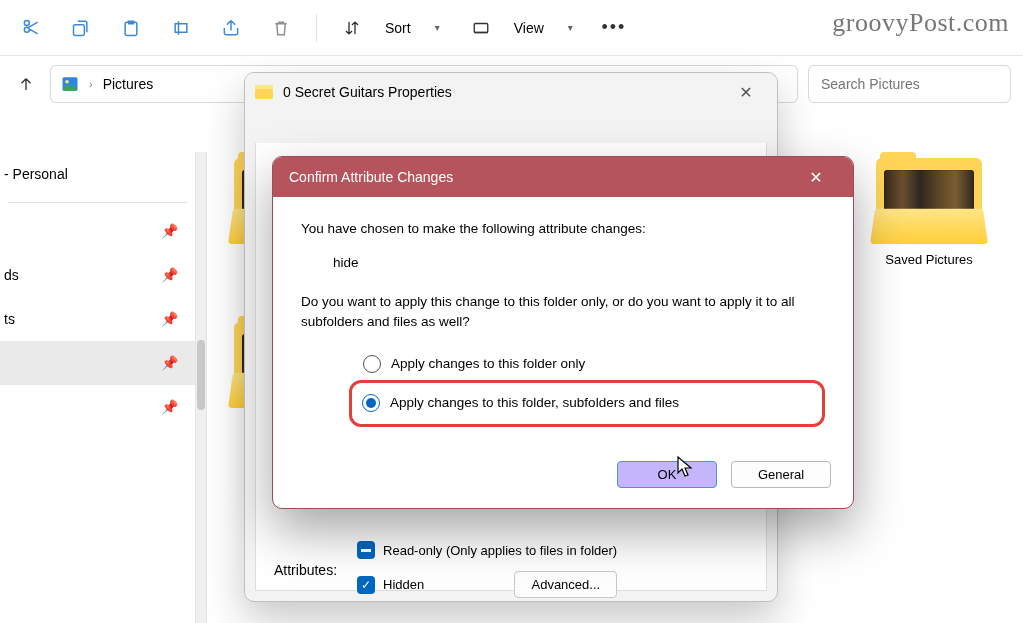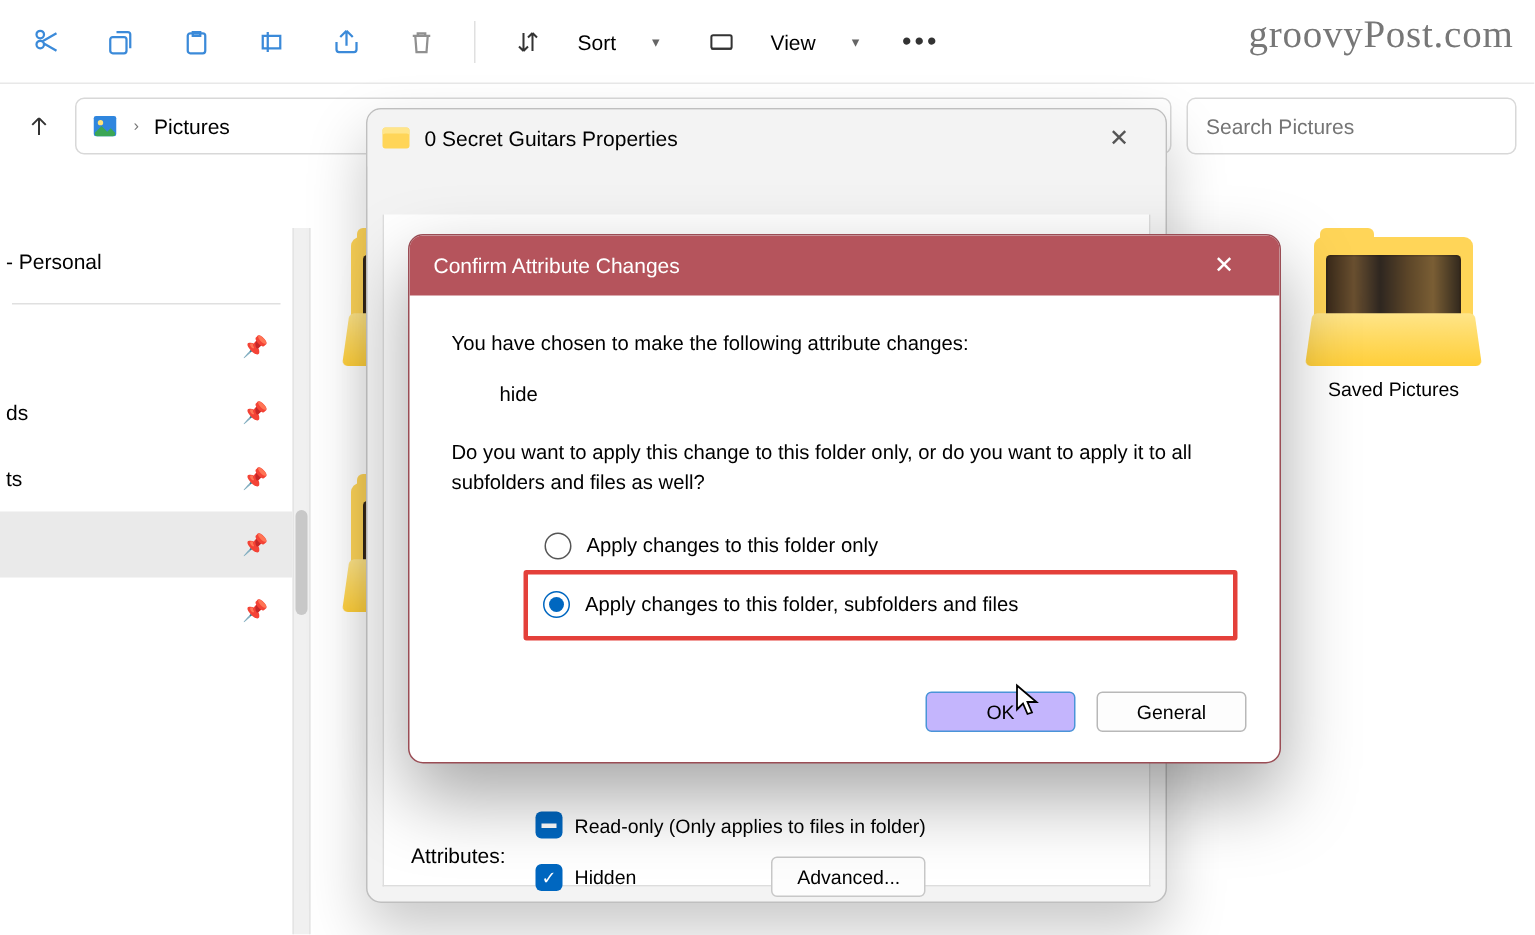--- a/index.html
+++ b/index.html
@@ -90,21 +90,21 @@
       gap: 10px;
       background: #fff;
     }
     .pic-icon {
       width: 18px;
       height: 18px;
       display: inline-block;
     }
     .breadcrumb-box .chev { color: #777; font-size: 11px; }
     .search-box {
-      width: 220px;
+      width: 203px;
       height: 38px;
       border: 1px solid #d8d8d8;
       border-radius: 6px;
       padding: 0 12px;
       font-size: 14px;
       outline: none;
     }
 
     
     .main {
@@ -367,21 +367,21 @@
     .radio.checked::after {
       content: "";
       width: 10px; height: 10px;
       background: #0067c0;
       border-radius: 50%;
     }
     .radio-highlight {
       border: 3px solid #e4403a;
       padding: 4px 10px;
       margin-left: -14px;
-      border-radius: 2px;
+      border-radius: 12px;
     }
     .confirm-buttons {
       display: flex;
       justify-content: flex-end;
       gap: 14px;
       padding: 14px 22px 20px 22px;
     }
     .win-btn {
       min-width: 100px;
       padding: 5px 18px;

